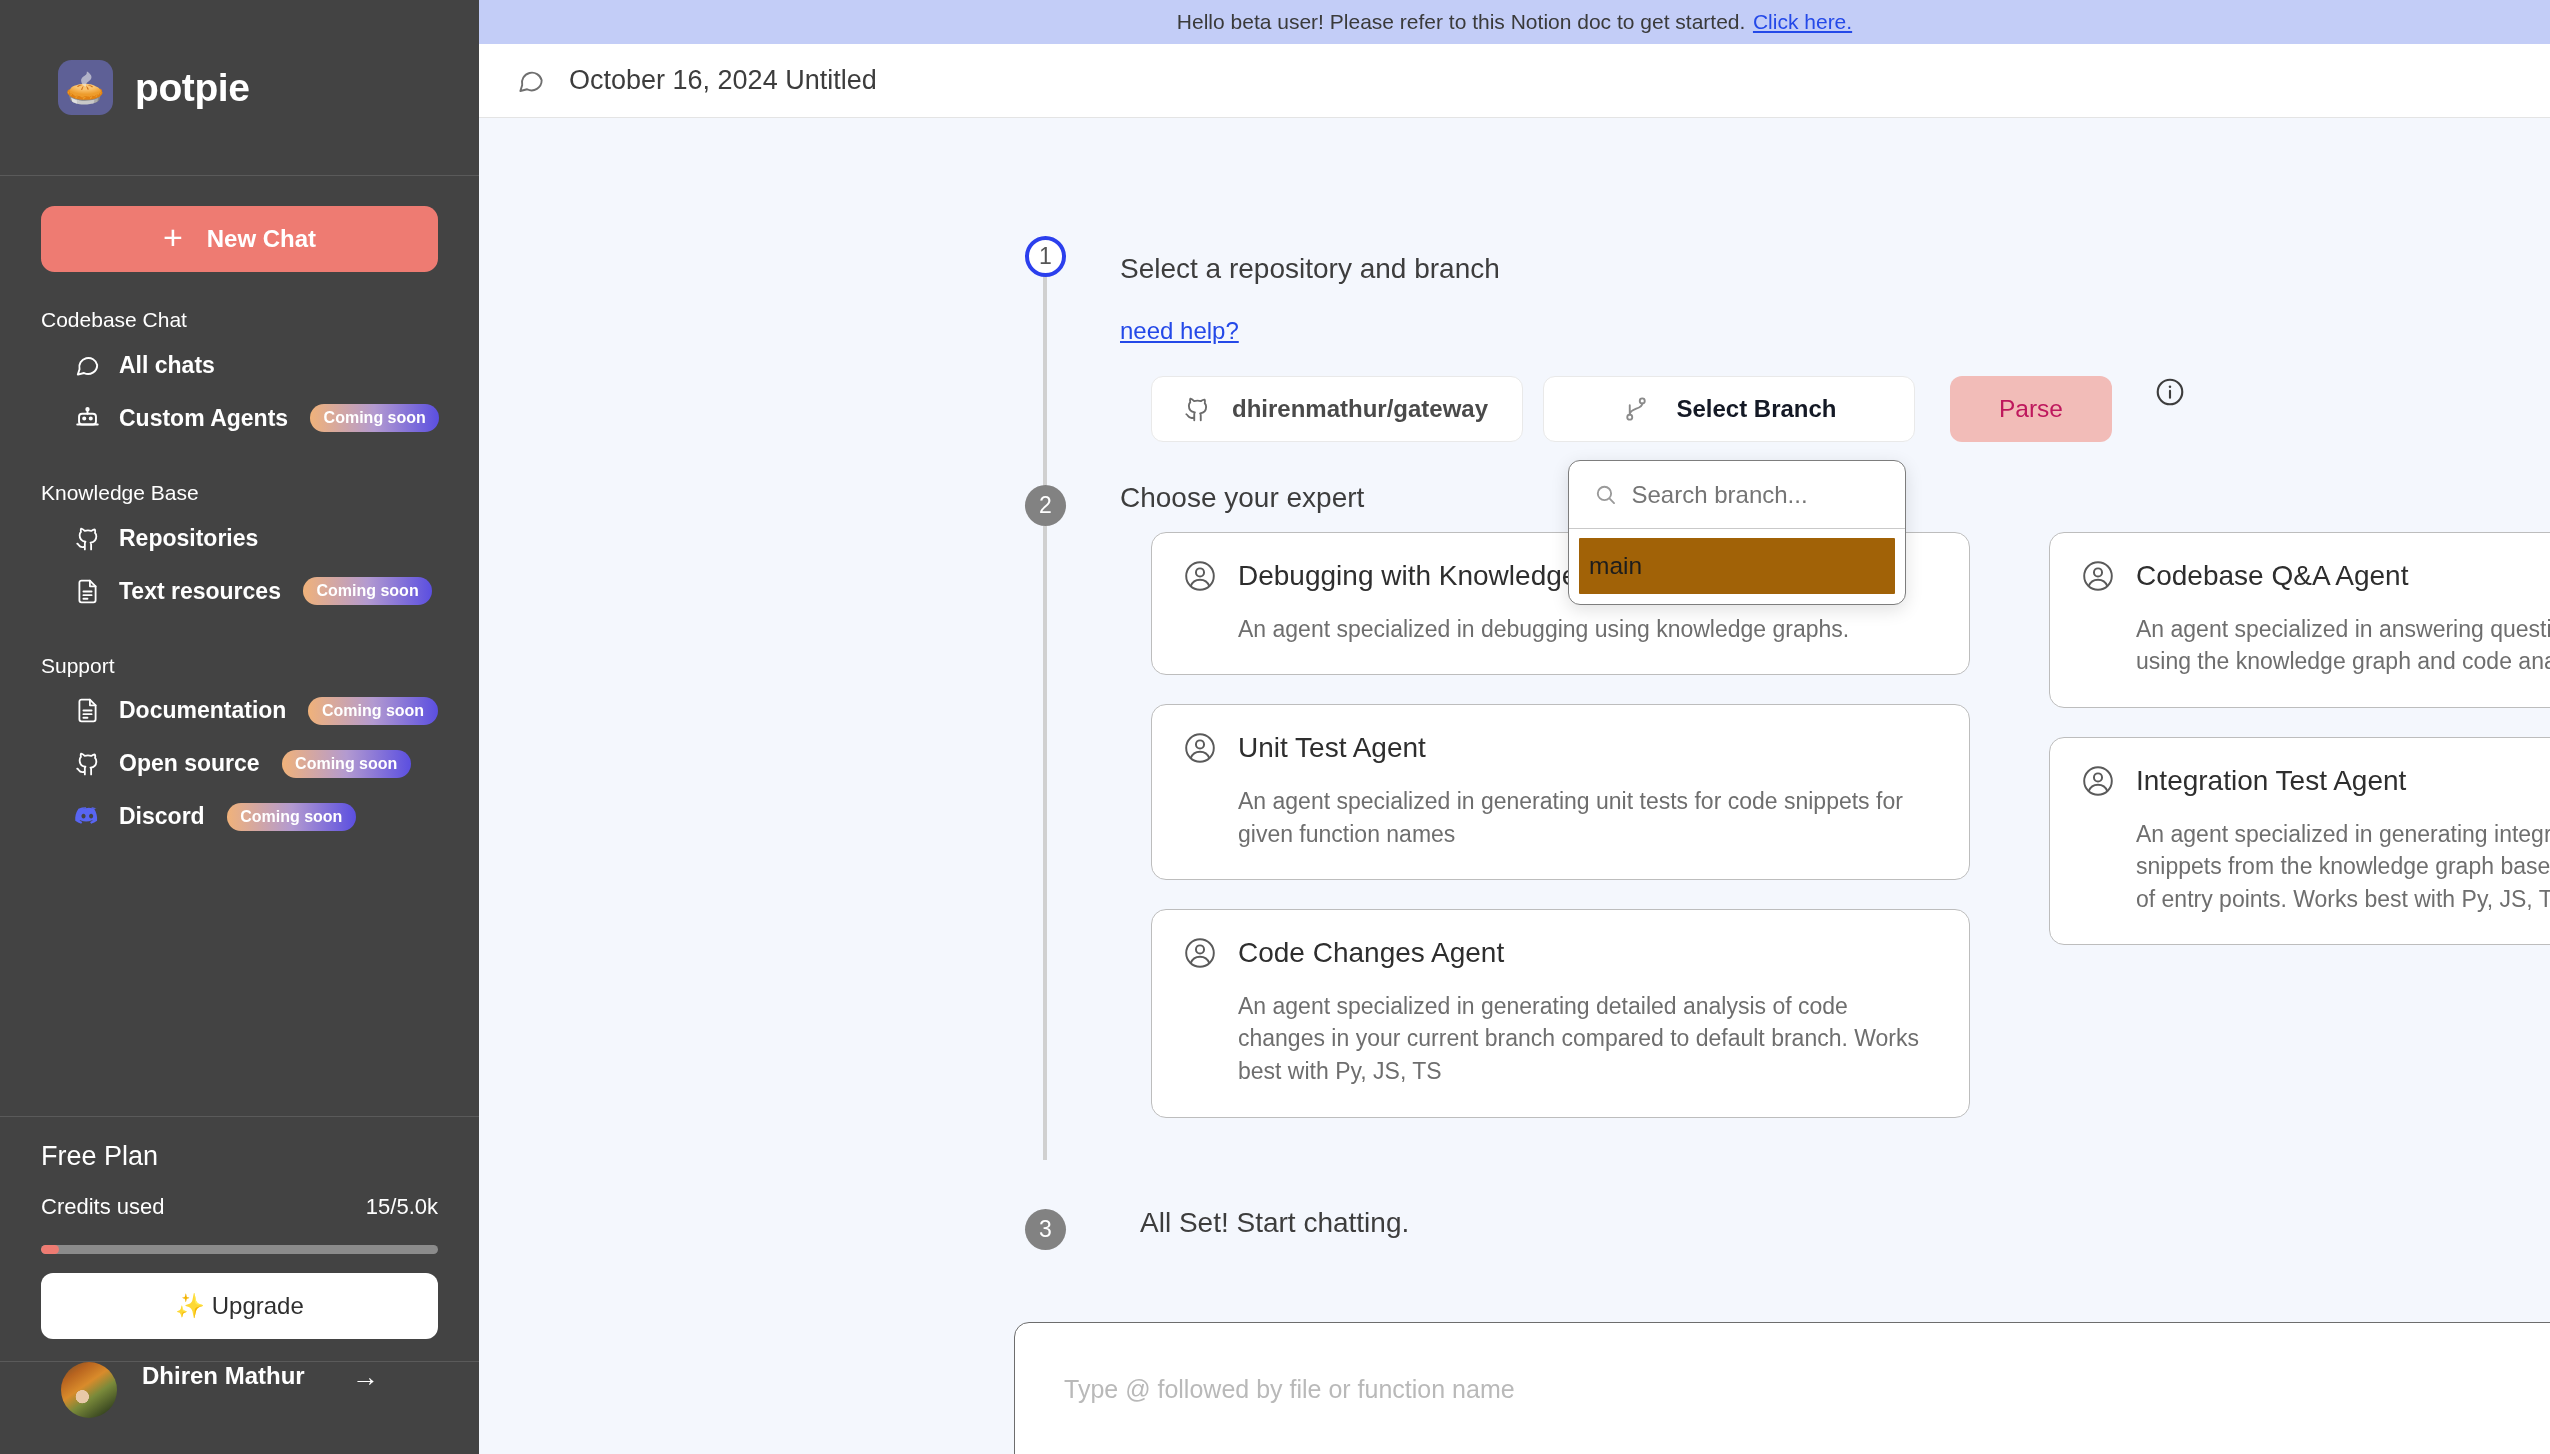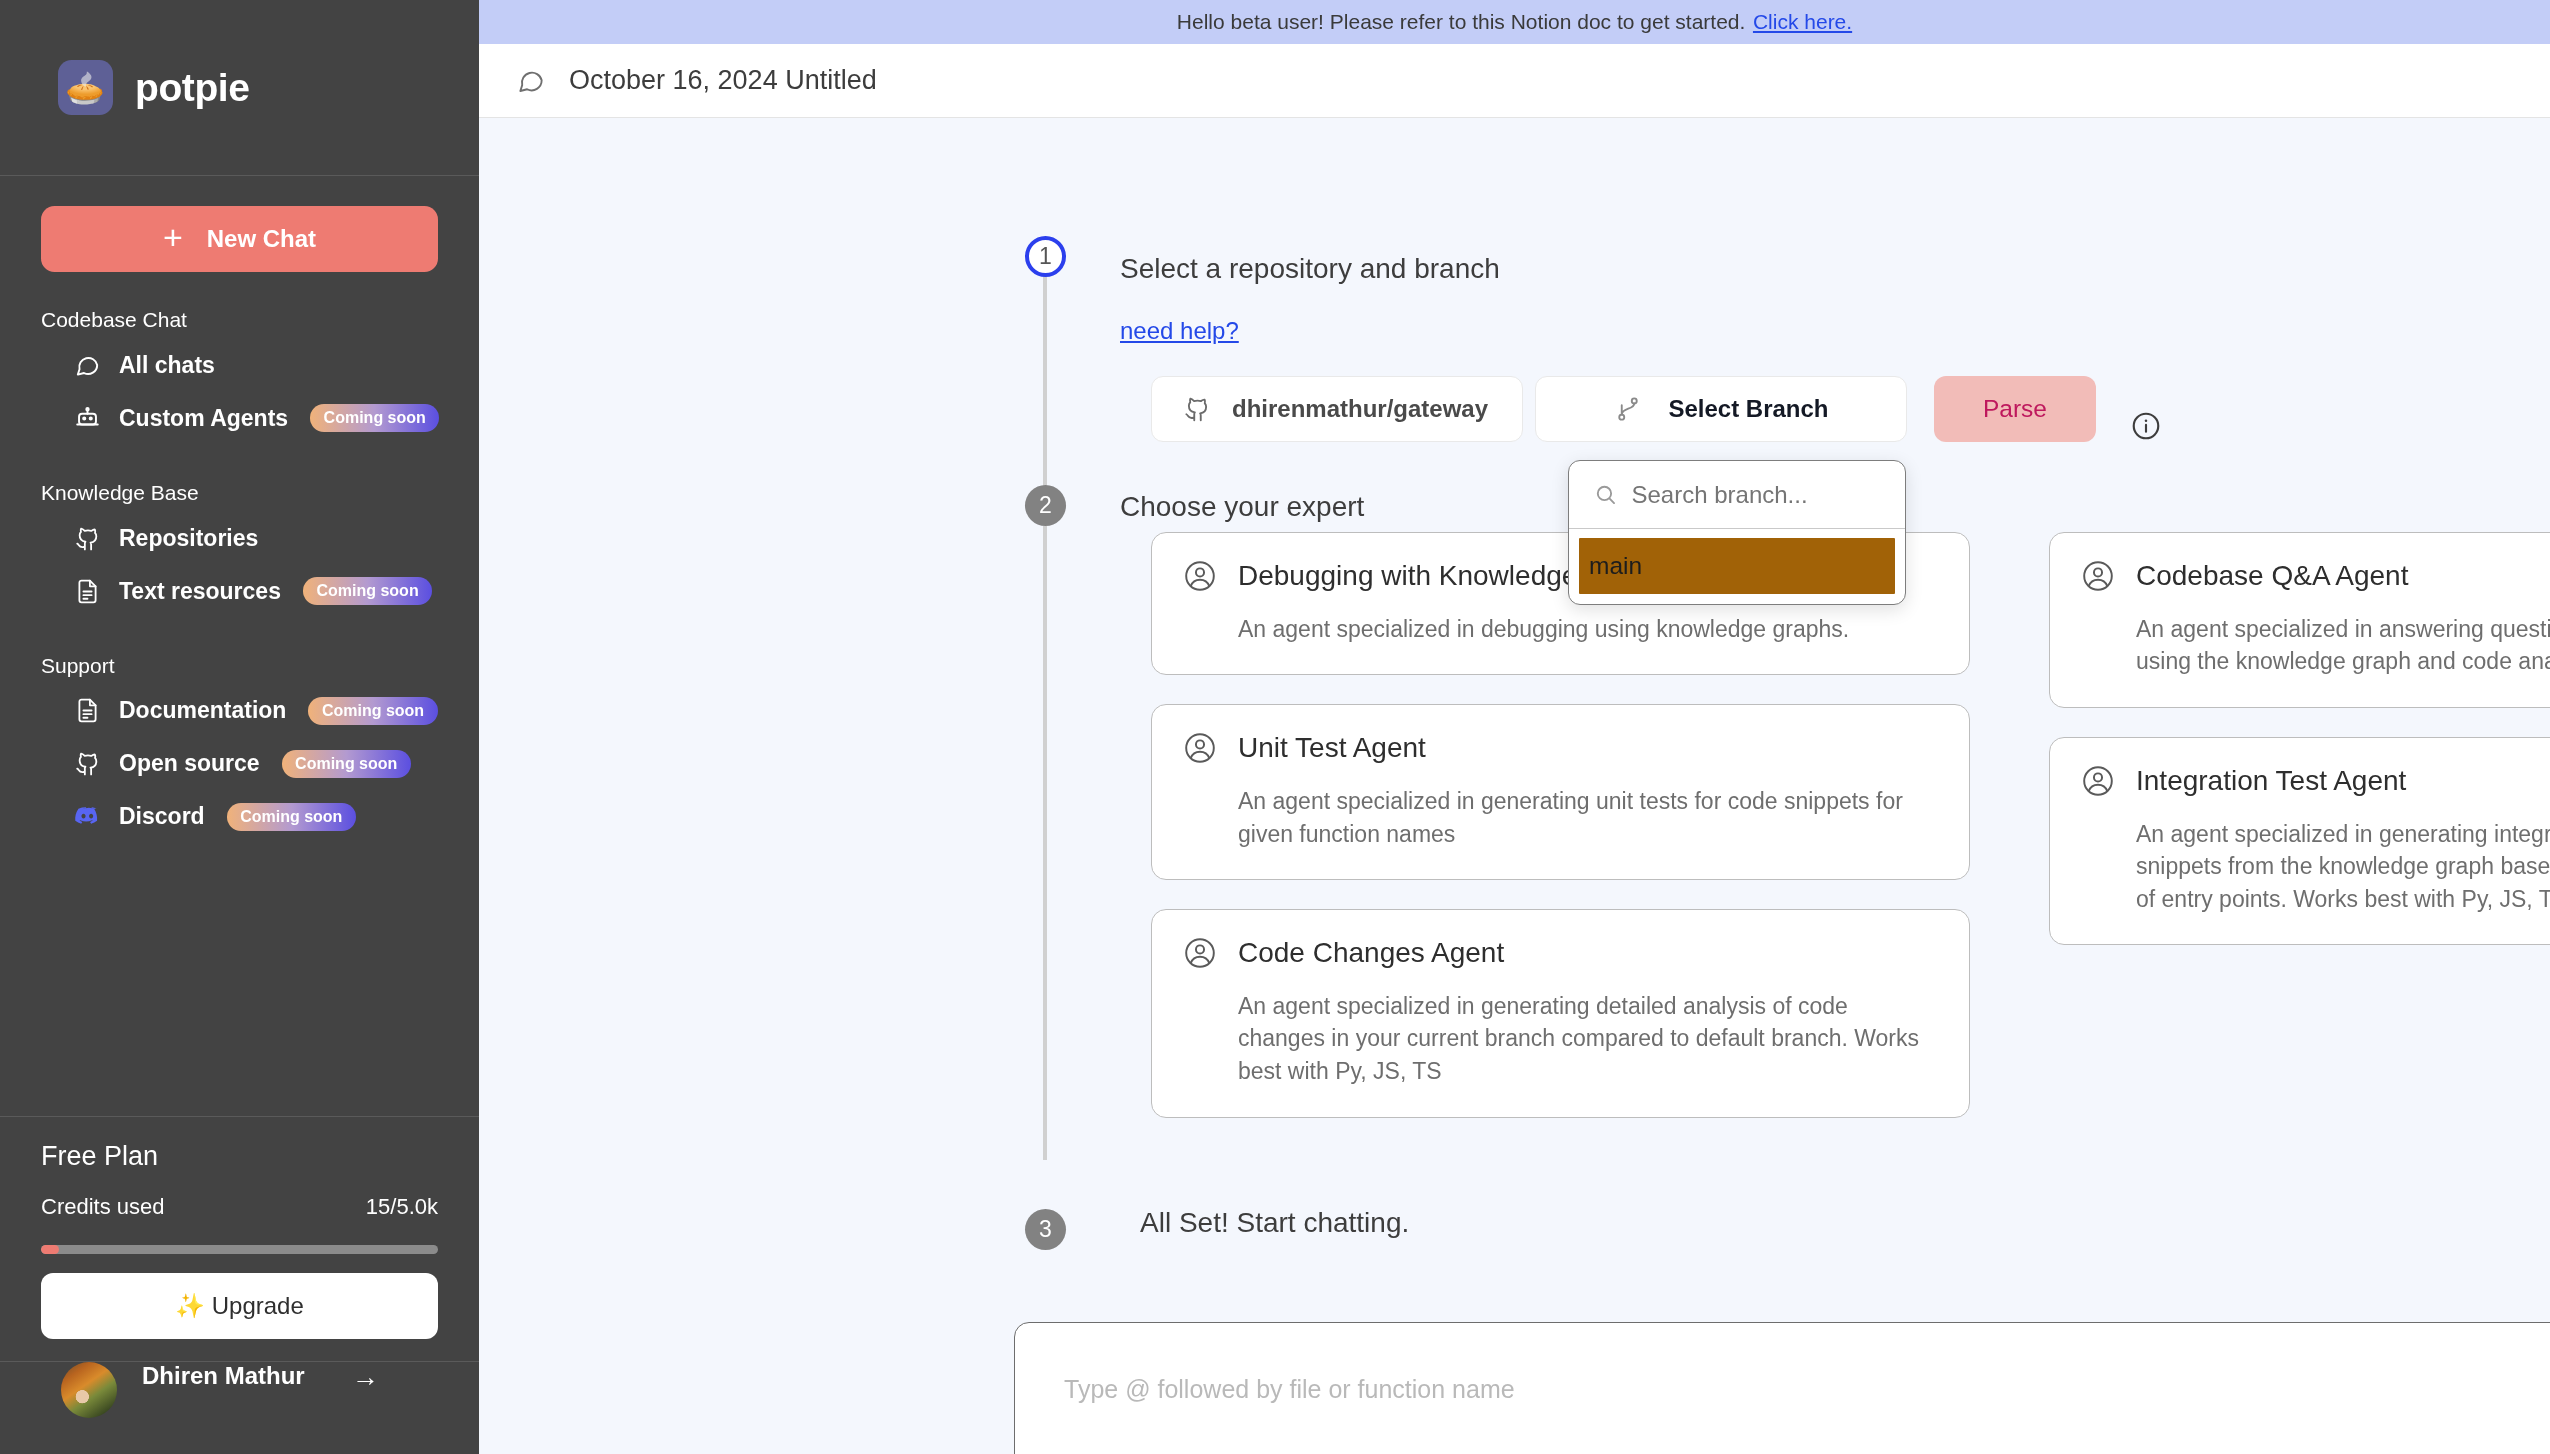--- a/index.html
+++ b/index.html
@@ -127,21 +127,21 @@
   .step-node.active { background: #ffffff; border: 4.2px solid #2b3fed; color: #555; }
   .step-node.idle { background: #828282; color: #ffffff; }
   .rail-line { position: absolute; left: 564px; width: 4.2px; background: #d0d0d0; z-index: 1; }
 
   .step-title { position: absolute; font-size: 28px; color: #3d3d3d; }
   .need-help {
     position: absolute; left: 641px; top: 199px;
     font-size: 24px; color: #2449e8; text-decoration: underline; cursor: pointer;
   }
 
-  .selectors { position: absolute; left: 672px; top: 258px; display: flex; align-items: flex-end; gap: 12px; }
+  .selectors { position: absolute; left: 672px; top: 258px; display: flex; align-items: flex-start; gap: 20px; }
   .sel-btn {
     height: 66px; background: #ffffff; border: 1.7px solid #e9e9e9;
     border-radius: 12px; display: flex; align-items: center; gap: 20px;
     padding: 0 30px; cursor: pointer; font-family: "Liberation Sans", sans-serif;
   }
   .sel-btn.repo { width: 372px; }
   .sel-btn.branch { width: 372px; justify-content: center; gap: 25px; }
   .sel-btn svg { width: 30px; height: 30px; display: block; flex: 0 0 30px; }
   .sel-label { font-size: 24px; font-weight: bold; color: #4a4a4a; white-space: nowrap; }
   .sel-label.dark { color: #141925; }
@@ -389,21 +389,21 @@
             <circle cx="12" cy="12" r="9.2"></circle>
             <path d="M12 16.3v-5.1"></path>
             <circle cx="12" cy="8.1" r="0.95" fill="#3d3d3d" stroke="none"></circle>
           </svg>
         </span>
       </div>
 
       <div class="step-node idle" style="top:367px;">
         <span>2</span>
       </div>
-      <div class="step-title" style="left:641px; top:373px;">Choose your expert</div>
+      <div class="step-title" style="left:641px; top:364px;">Choose your expert</div>
 
       <div class="cards">
         <div class="card-col left">
           <div class="agent-card">
             <div class="agent-head">
               <span>
                 <svg viewBox="0 0 24 24" fill="none" stroke="#5a5a5a" stroke-width="1.3">
                   <circle cx="12" cy="12" r="9.2"></circle>
                     <circle cx="12" cy="9.6" r="2.7"></circle>
                   <path d="M5.8 18.8a6.6 6.6 0 0 1 12.4 0"></path>

